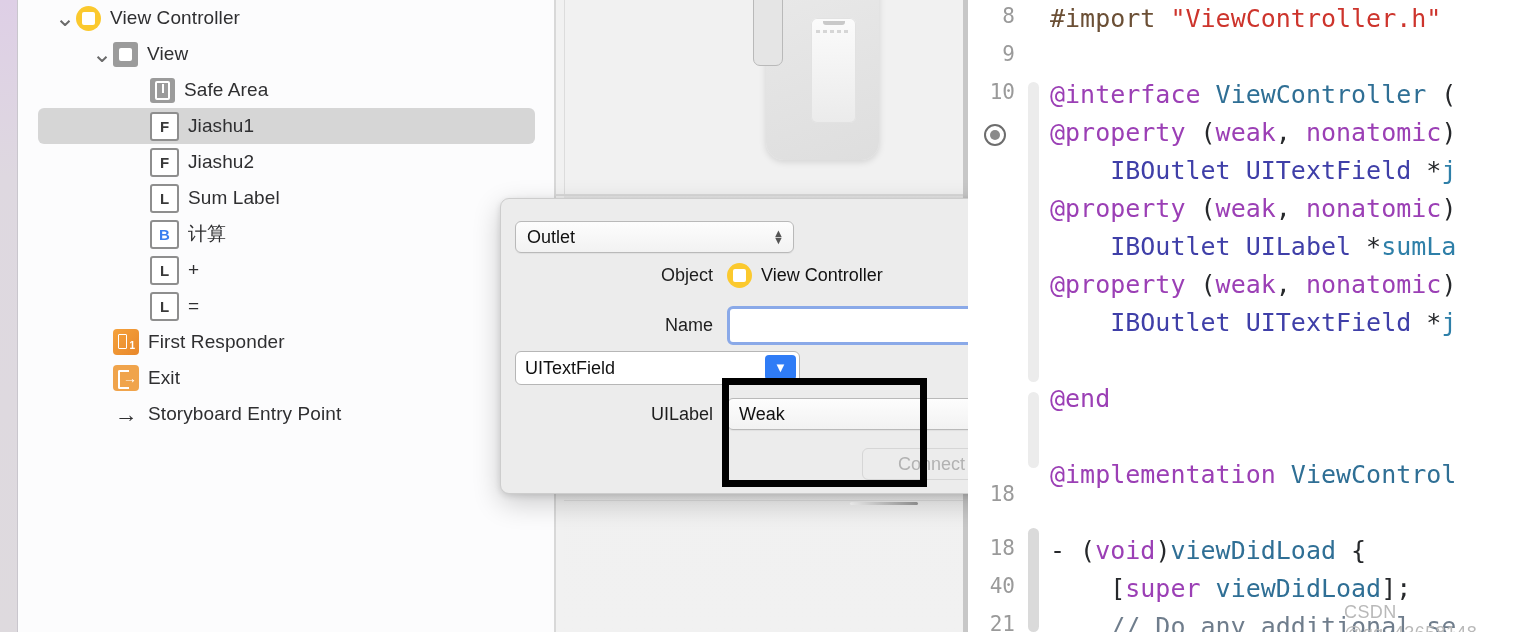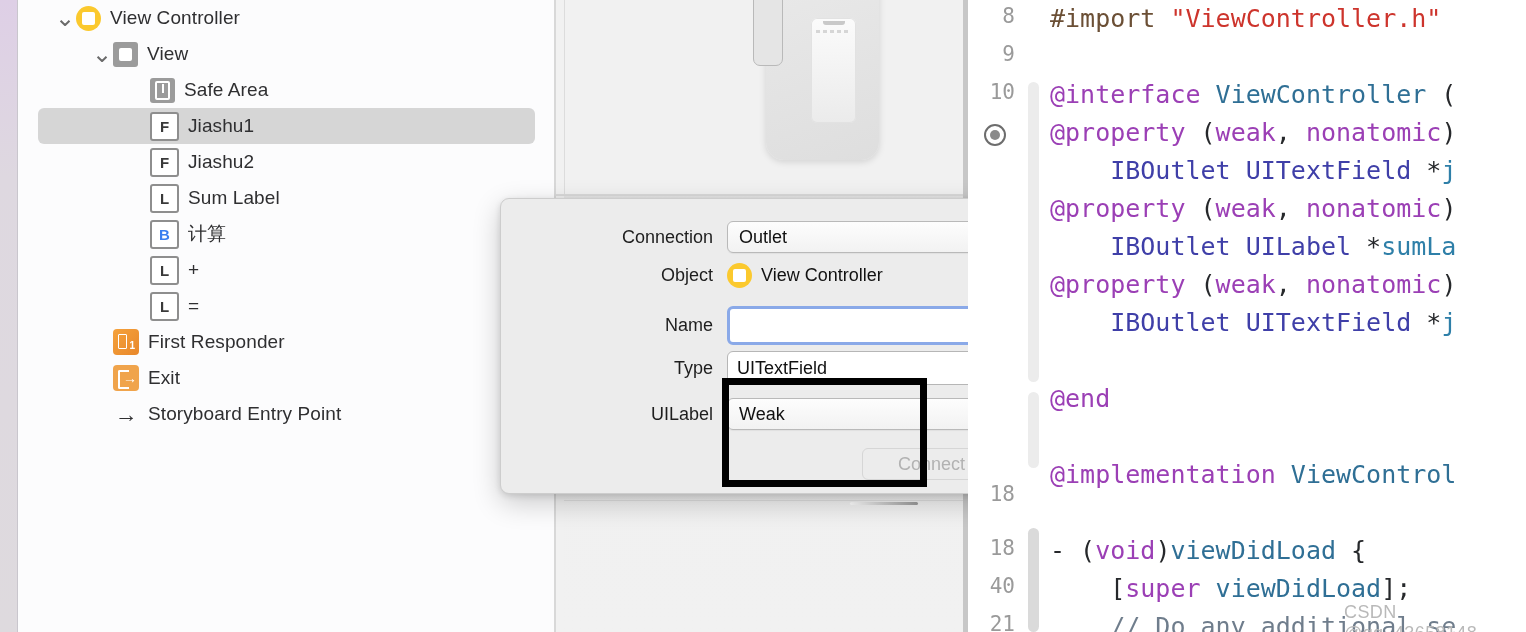--- a/index.html
+++ b/index.html
@@ -283,21 +283,20 @@
     <div class="canvas-divider"></div>
     <div class="canvas-lower"></div>
     <div class="canvas-lowerline"></div>
   </div>
   <div class="canvas-nub"></div>
   <div class="canvas-right-edge"></div>
 
   <div class="dialog">
 
     <div class="drow" style="left:0;top:22px;width:517px;">
-      <div class="dlabel" style="width:212px;">Connection</div>
       <div class="popup" style="margin-left:14px;width:277px;">
         <span class="pv">Outlet</span>
         <span class="stepper">
           <span>▲</span>
             <span>▼</span>
         </span>
       </div>
     </div>
 
     <div class="drow" style="left:0;top:64px;width:517px;">
@@ -311,21 +310,20 @@
     </div>
 
     <div class="drow" style="left:0;top:107px;width:517px;">
       <div class="dlabel" style="width:212px;">Name</div>
       <div class="namefield" style="margin-left:14px;width:283px;">
         <input type="text" placeholder="" style="">
       </div>
     </div>
 
     <div class="drow" style="left:0;top:152px;width:517px;">
-      <div class="dlabel" style="width:212px;">Type</div>
       <div class="combo" style="margin-left:14px;width:283px;">
         <span class="pv">UITextField</span>
         <span class="combo-btn">▼</span>
       </div>
     </div>
 
     <div class="drow" style="left:0;top:199px;width:517px;">
       <div class="dlabel" style="width:212px;">UILabel</div>
       <div class="popup" style="margin-left:14px;width:283px;">
         <span class="pv">Weak</span>

